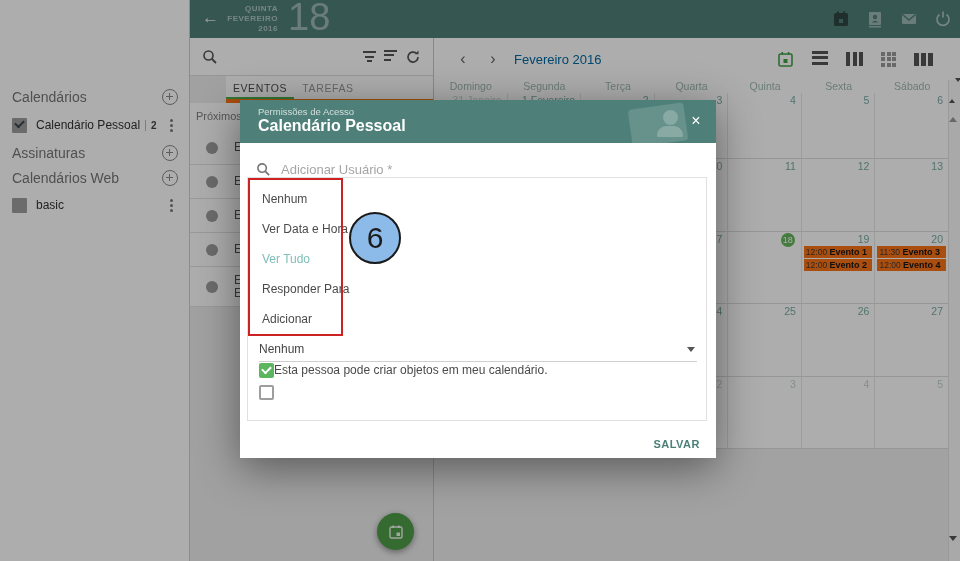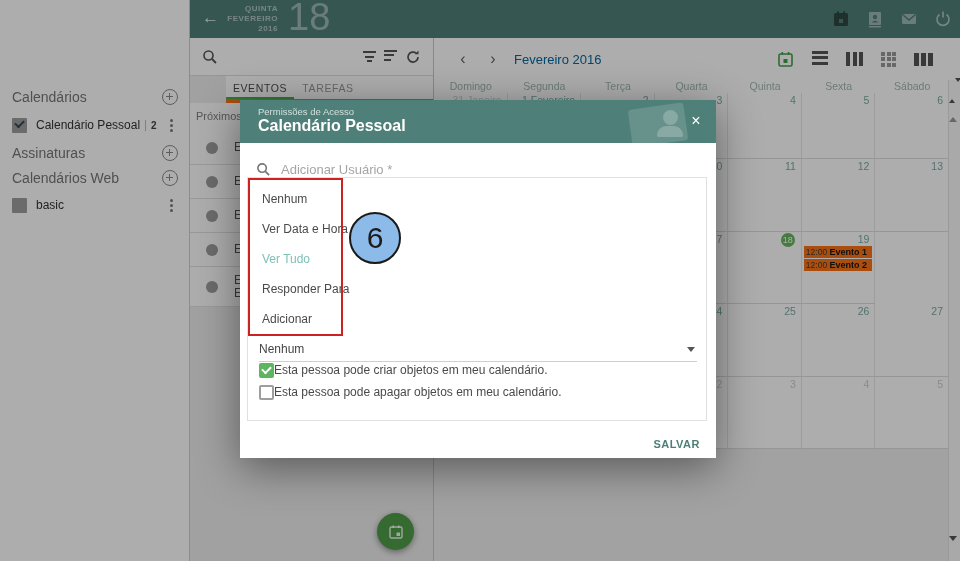--- a/index.html
+++ b/index.html
@@ -390,20 +390,25 @@
             <div class="cellnum">17</div>
           </div>
           <div class="calcell">
             <div class="cellnum"><span class="todaybadge">18</span></div>
           </div>
           <div class="calcell">
             <div class="cellnum">19</div>
             <div class="chip"><span>12:00 </span><b>Evento 1</b></div>
             <div class="chip"><span>12:00 </span><b>Evento 2</b></div>
           </div>
+          <div class="calcell">
+            <div class="cellnum">20</div>
+            <div class="chip"><span>11:30 </span><b>Evento 3</b></div>
+            <div class="chip"><span>12:00 </span><b>Evento 4</b></div>
+          </div>
         </div>
         <div class="calweek" style="height: 73px;">
           <div class="calcell">
             <div class="cellnum">21</div>
           </div>
           <div class="calcell">
             <div class="cellnum">22</div>
           </div>
           <div class="calcell">
             <div class="cellnum">23</div>
@@ -490,21 +495,20 @@
         <span>Nenhum</span>
         <i class="selarrow"></i>
       </div>
       <div id="cb-slot">
           <div class="cbrow" style="top: 182px;">
             <span class="cbox on"></span>
             <span class="cblabel">Esta pessoa pode criar objetos em meu calendário.</span>
           </div>
           <div class="cbrow" style="top: 204px;">
             <span class="cbox off"></span>
-            <span class="cblabel">Esta pessoa pode apagar objetos em meu calendário.</span>
           </div>
         </div>
     </div>
     <div class="savebtn">SALVAR</div>
   </div>
 
   <div class="abs redbox"></div>
   <div class="abs bluecirc">
     <span>6</span>
   </div>

